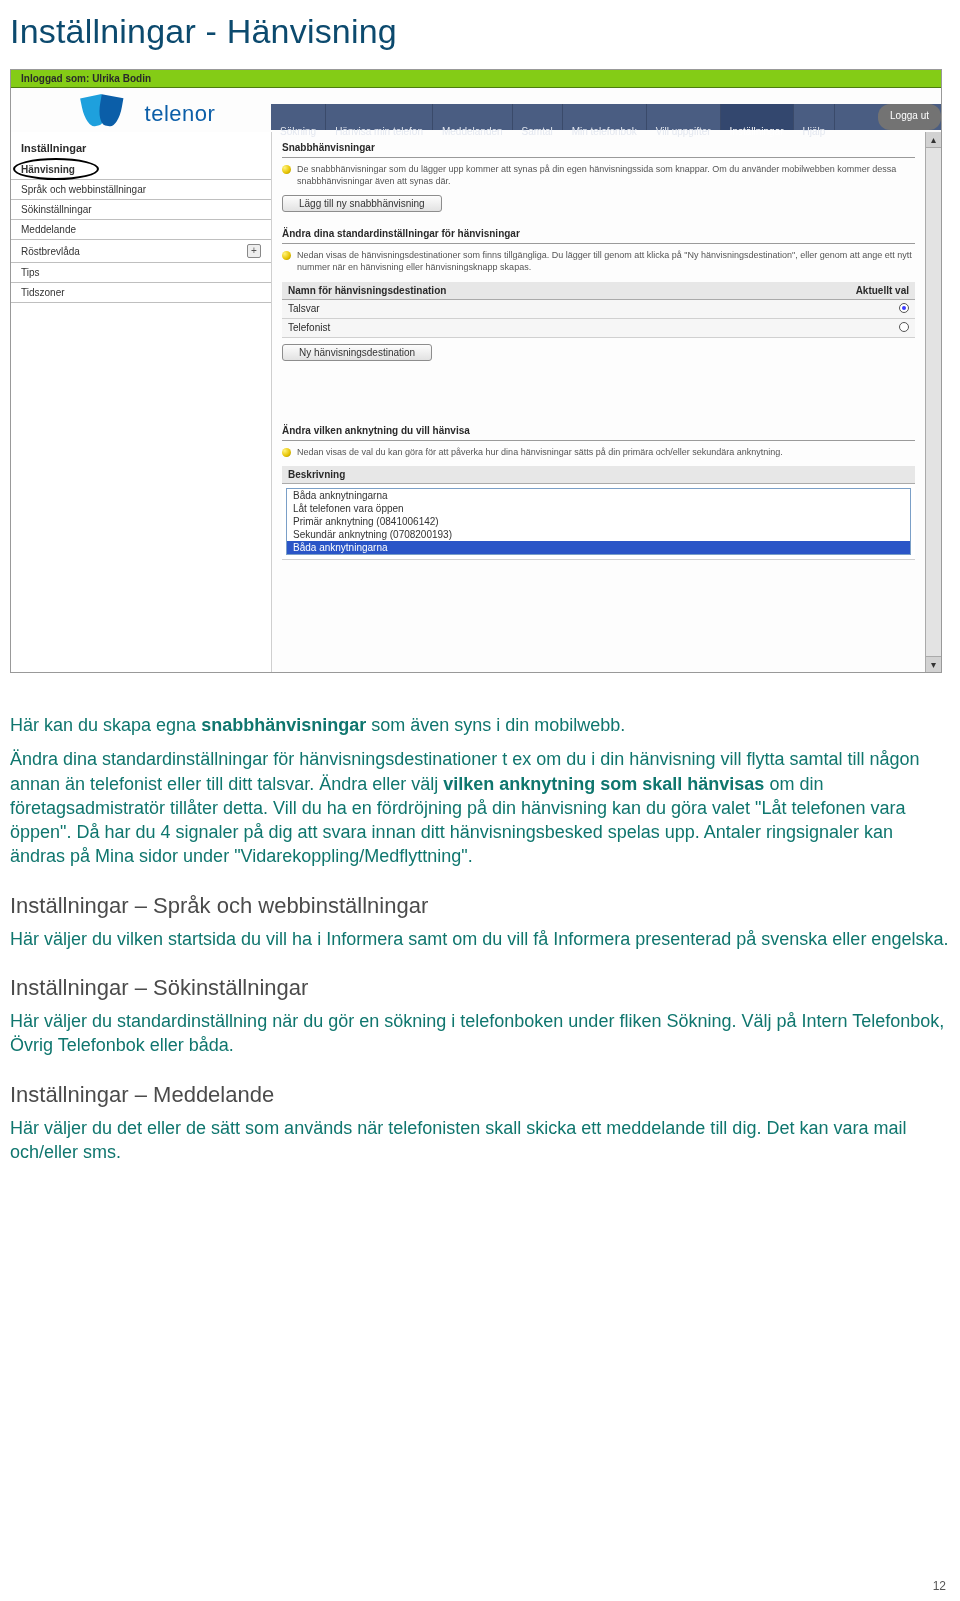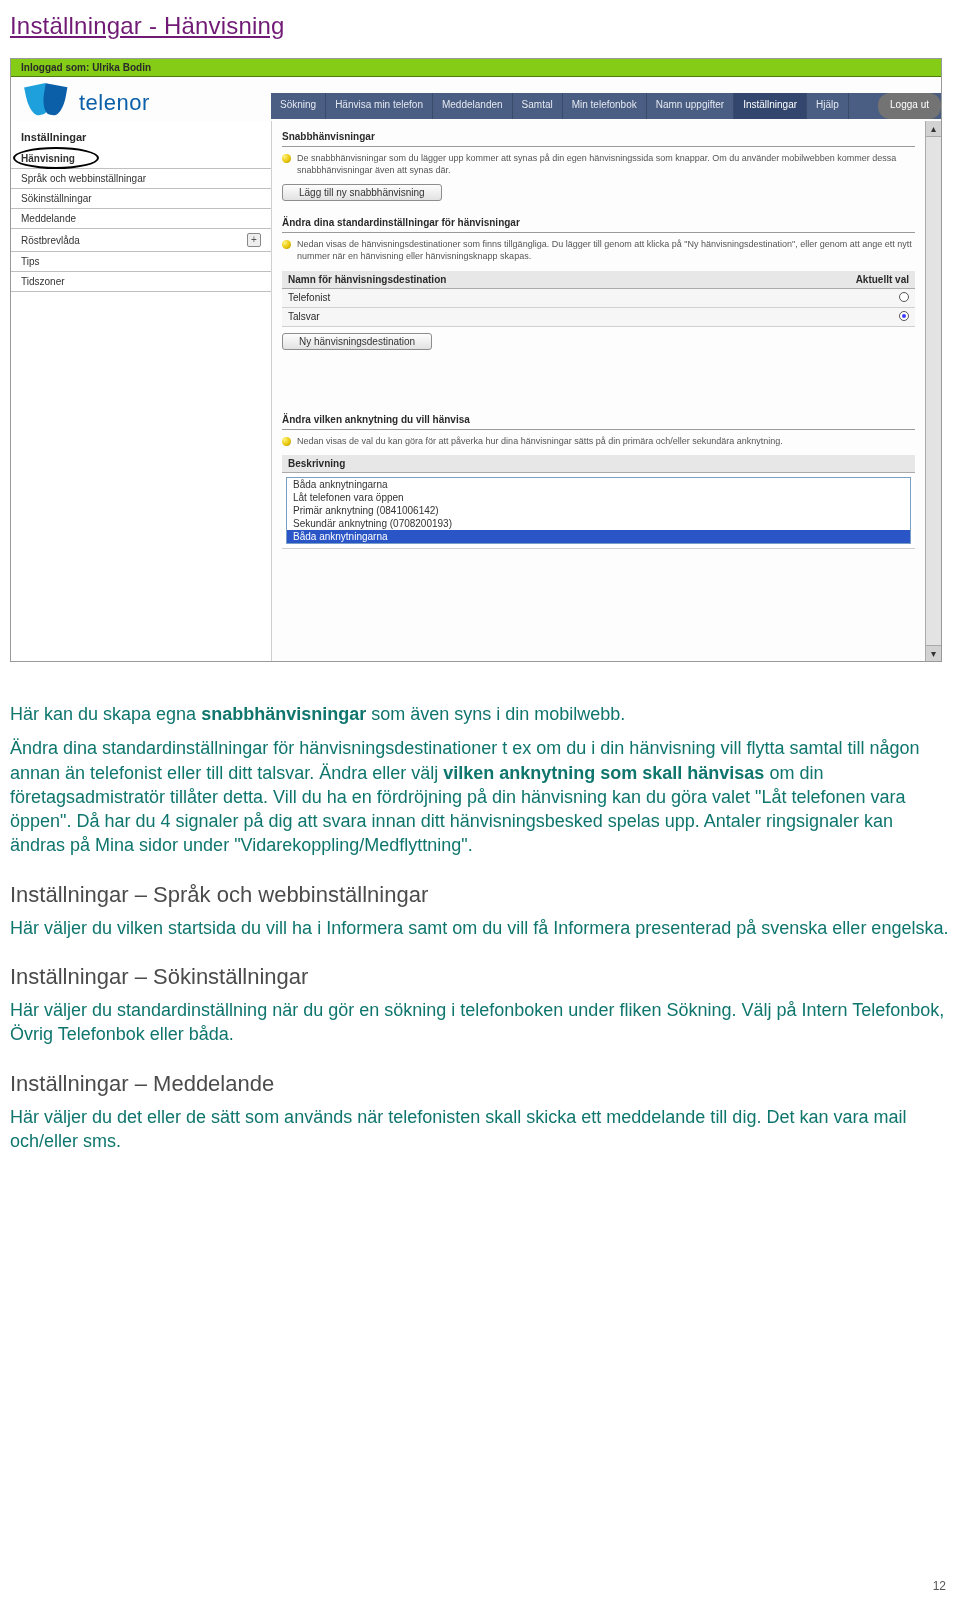--- a/index.html
+++ b/index.html
@@ -4,26 +4,25 @@
 <style>
   * { box-sizing: border-box; margin: 0; padding: 0; }
   body {
     font-family: Arial, Helvetica, sans-serif;
     width: 960px;
     background: #fff;
     color: #2a2a2a;
     padding: 0 10px 30px 10px;
   }
   .doc-title {
-    font-size: 24px;
+    font-size: 34px;
     font-weight: 400;
-    color: #701a75;
+    color: #0c4a6e;
     margin: 12px 0 18px 0;
     letter-spacing: 0.2px;
-    text-decoration: underline;
   }
   
   .app {
     width: 932px;
     border: 1px solid #999;
     font-size: 10px;
     background: #fdfdfd;
     margin-bottom: 40px;
   }
   .app-topbar {
@@ -38,21 +37,22 @@
     display: flex;
     align-items: flex-start;
   }
   .app-logo-area {
     width: 260px;
     padding: 8px 0 0 12px;
   }
   .app-logo {
     display: flex;
     align-items: center;
-    gap: 6px;
+    gap: 16px;
+    justify-content: center;
   }
   .app-logo .mark {
     width: 50px;
     height: 36px;
     position: relative;
   }
   .app-logo .mark::before,
   .app-logo .mark::after {
     content: "";
     position: absolute;
@@ -79,21 +79,21 @@
     background: #4a5d82;
     display: flex;
     align-items: stretch;
     height: 26px;
     margin-top: 16px;
     padding: 0;
   }
   .app-nav .tab {
     color: #e4e8f0;
     font-size: 10px;
-    padding: 6px 9px 0 9px;
+    padding: 22px 9px 0 9px;
     border-right: 1px solid #3a4a6a;
     cursor: pointer;
   }
   .app-nav .tab.active {
     background: #33476e;
     color: #fff;
   }
   .app-nav .logout {
     margin-left: auto;
     background: #737373;
@@ -235,21 +235,21 @@
         <span class="mark"></span>
         <span class="word">telenor</span>
       </div>
     </div>
     <div class="app-nav">
       <div class="tab">Sökning</div>
       <div class="tab">Hänvisa min telefon</div>
       <div class="tab">Meddelanden</div>
       <div class="tab">Samtal</div>
       <div class="tab">Min telefonbok</div>
-      <div class="tab">Namn uppgifter</div>
+      <div class="tab">Vill uppgifter</div>
       <div class="tab active">Inställningar</div>
       <div class="tab">Hjälp</div>
       <div class="logout">Logga ut</div>
     </div>
   </div>
 
   <div class="app-body">
     <div class="app-side">
       <div class="side-title">Inställningar</div>
       <div class="side-item selected">
@@ -297,26 +297,26 @@
         <span class="light"></span>
         <span>Nedan visas de hänvisningsdestinationer som finns tillgängliga. Du lägger till genom att klicka på "Ny hänvisningsdestination", eller genom att ange ett nytt nummer när en hänvisning eller hänvisningsknapp skapas.</span>
       </div>
       <table class="tbl">
         <tbody>
             <tr>
           <th>Namn för hänvisningsdestination</th>
           <th class="right">Aktuellt val</th>
         </tr>
         <tr>
+          <td>Talsvar</td>
+          <td class="right"><span class="radio-fake checked"></span></td>
+        </tr>
+        <tr>
           <td>Telefonist</td>
           <td class="right"><span class="radio-fake"></span></td>
-        </tr>
-        <tr>
-          <td>Talsvar</td>
-          <td class="right"><span class="radio-fake checked"></span></td>
         </tr>
       </tbody>
         </table>
       <span class="ui-button">Ny hänvisningsdestination</span>
 
       <div style="height:48px"></div>
 
       
       <div class="panel-title">Ändra vilken anknytning du vill hänvisa</div>
       <div class="hint">

